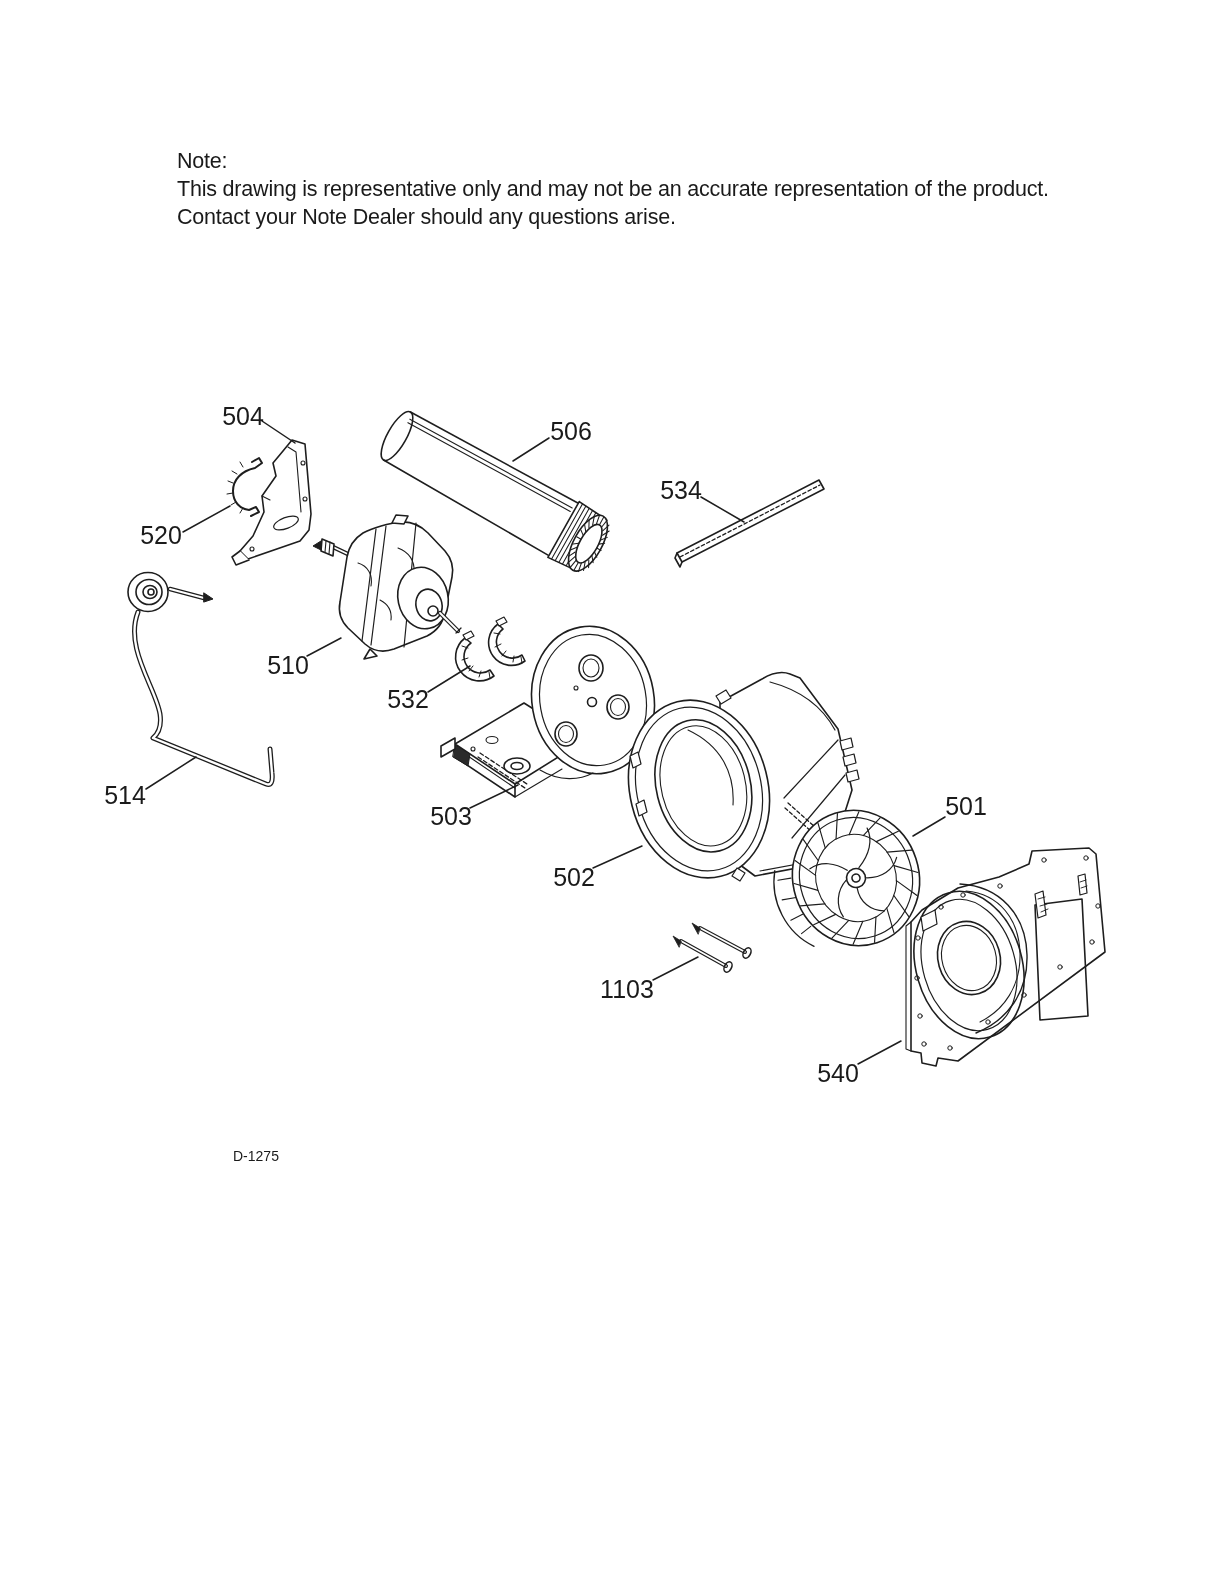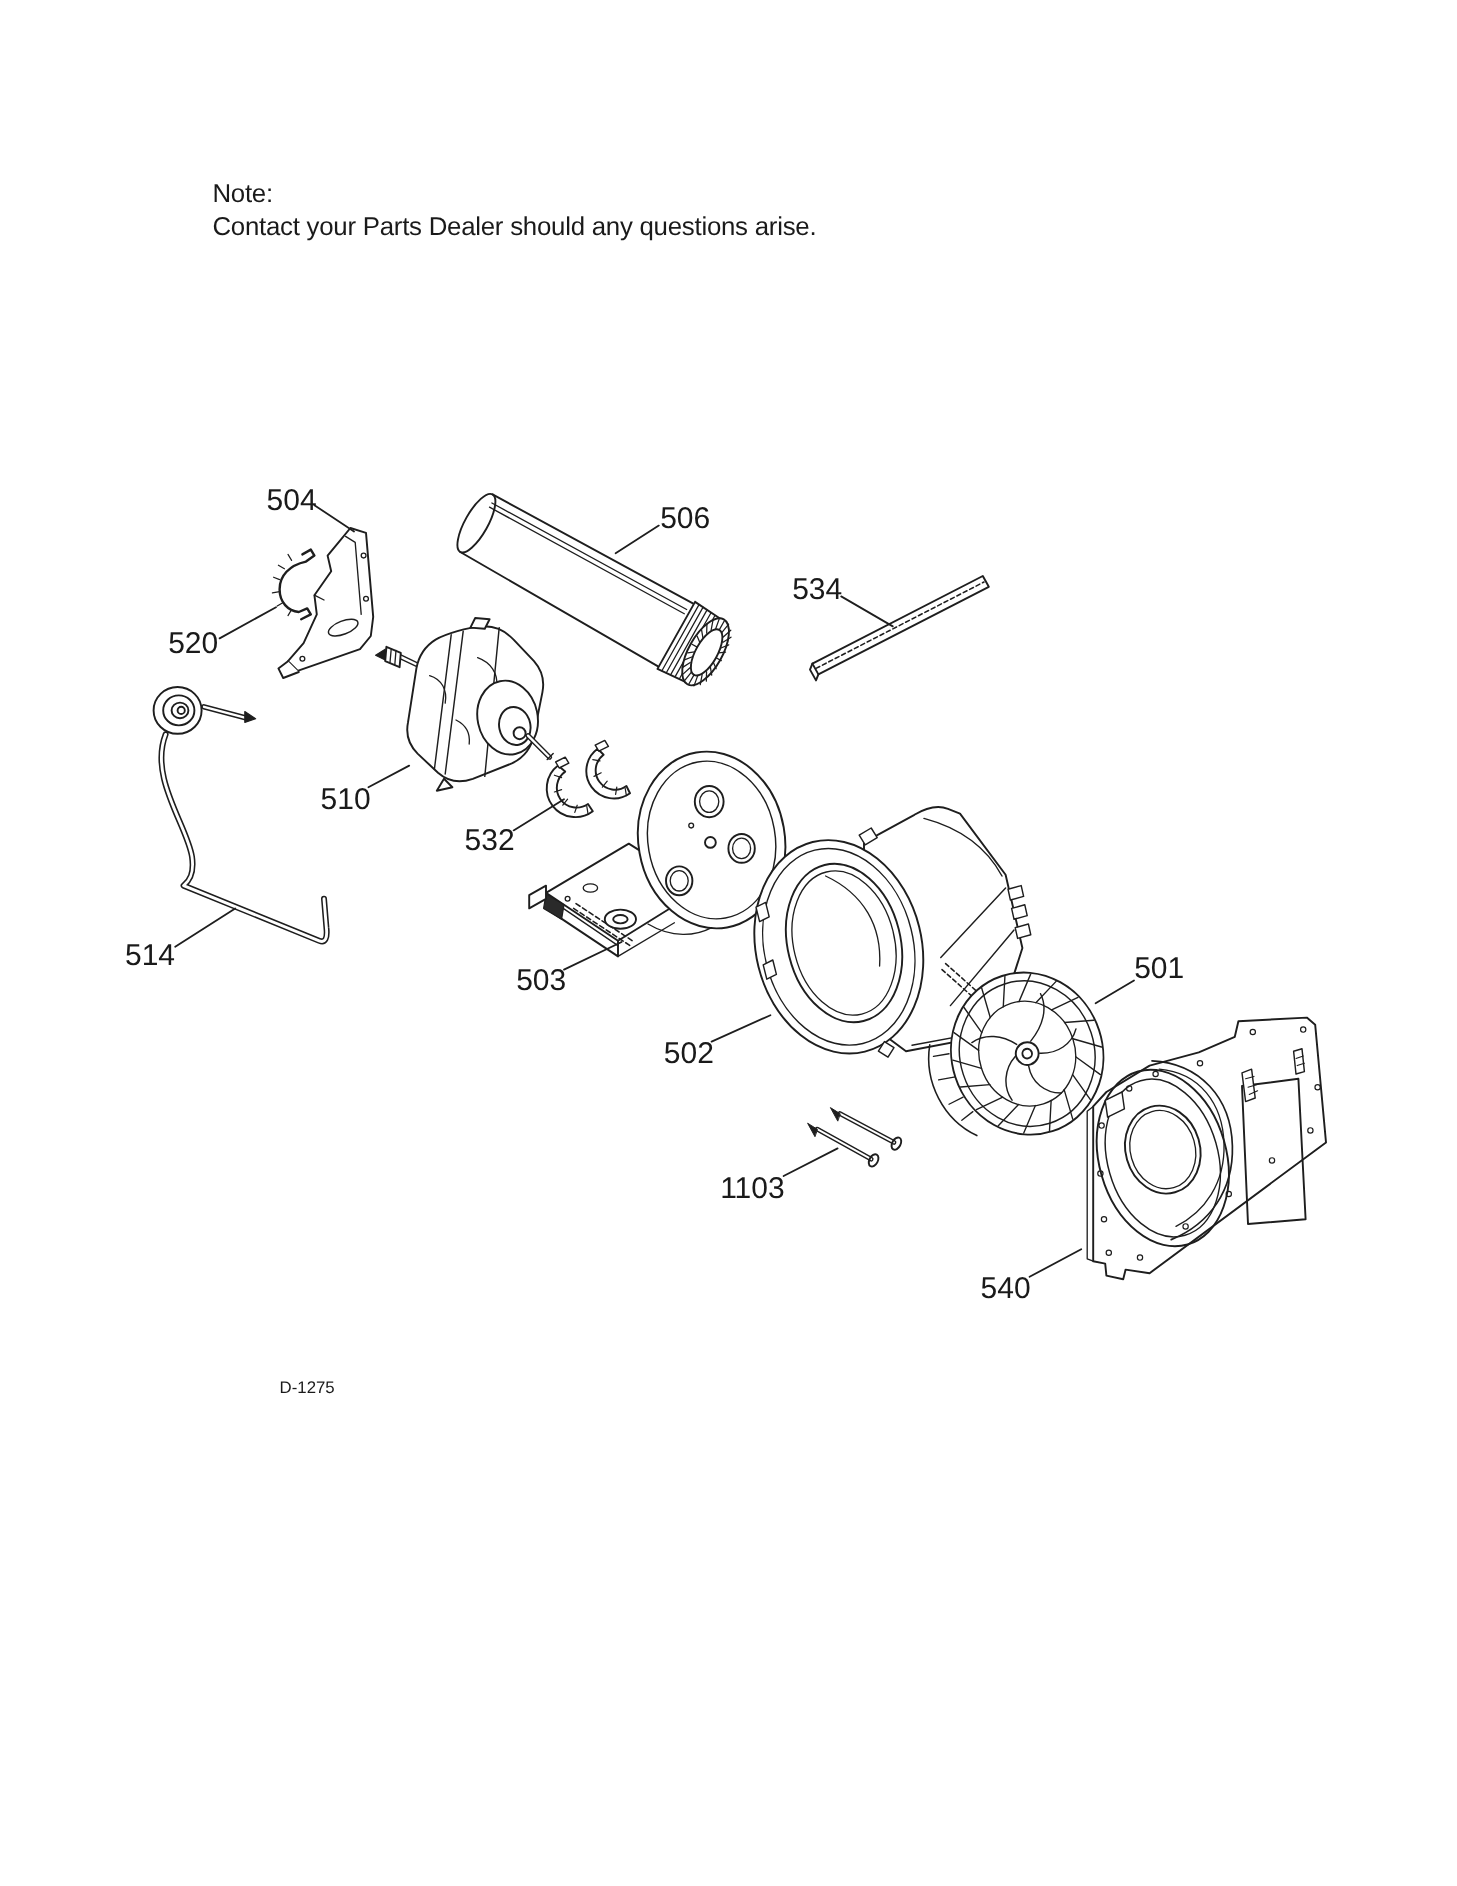--- a/index.html
+++ b/index.html
@@ -26,21 +26,22 @@
   }
   .diagram-svg{position:absolute;left:0;top:0;}
 </style>
 </head>
 <body>
 
 <div class="page">
 
   <div class="note">
     <div>Note:</div>
-    <div>Contact your Parts Dealer should any questions arise.</div>
+    <div>This drawing is representative only and may not be an accurate representation of the product.</div>
+    <div>Contact your Note Dealer should any questions arise.</div>
   </div>
 
   <svg class="diagram-svg" width="1214" height="1572" viewBox="0 0 1214 1572" fill="none" stroke="#1e1e1e" stroke-width="1.6" stroke-linecap="round" stroke-linejoin="round">
 
     <g>
       <path fill="#fff" d="M 292,440 L 305,444 L 311,514 L 309,530 L 300,541 L 248,559 L 240,551 L 253,536 L 264,512 L 262,496 L 276,476 L 273,463 L 283,451 Z"></path>
       <path stroke-width="1.1" d="M 288,447 L 296,452 L 301,512"></path>
       <ellipse cx="286" cy="523" rx="13" ry="5.5" transform="rotate(-21 286 523)" stroke-width="1.2"></ellipse>
       <circle cx="303" cy="463" r="2" stroke-width="1.1"></circle>
       <circle cx="305" cy="499" r="2" stroke-width="1.1"></circle>

